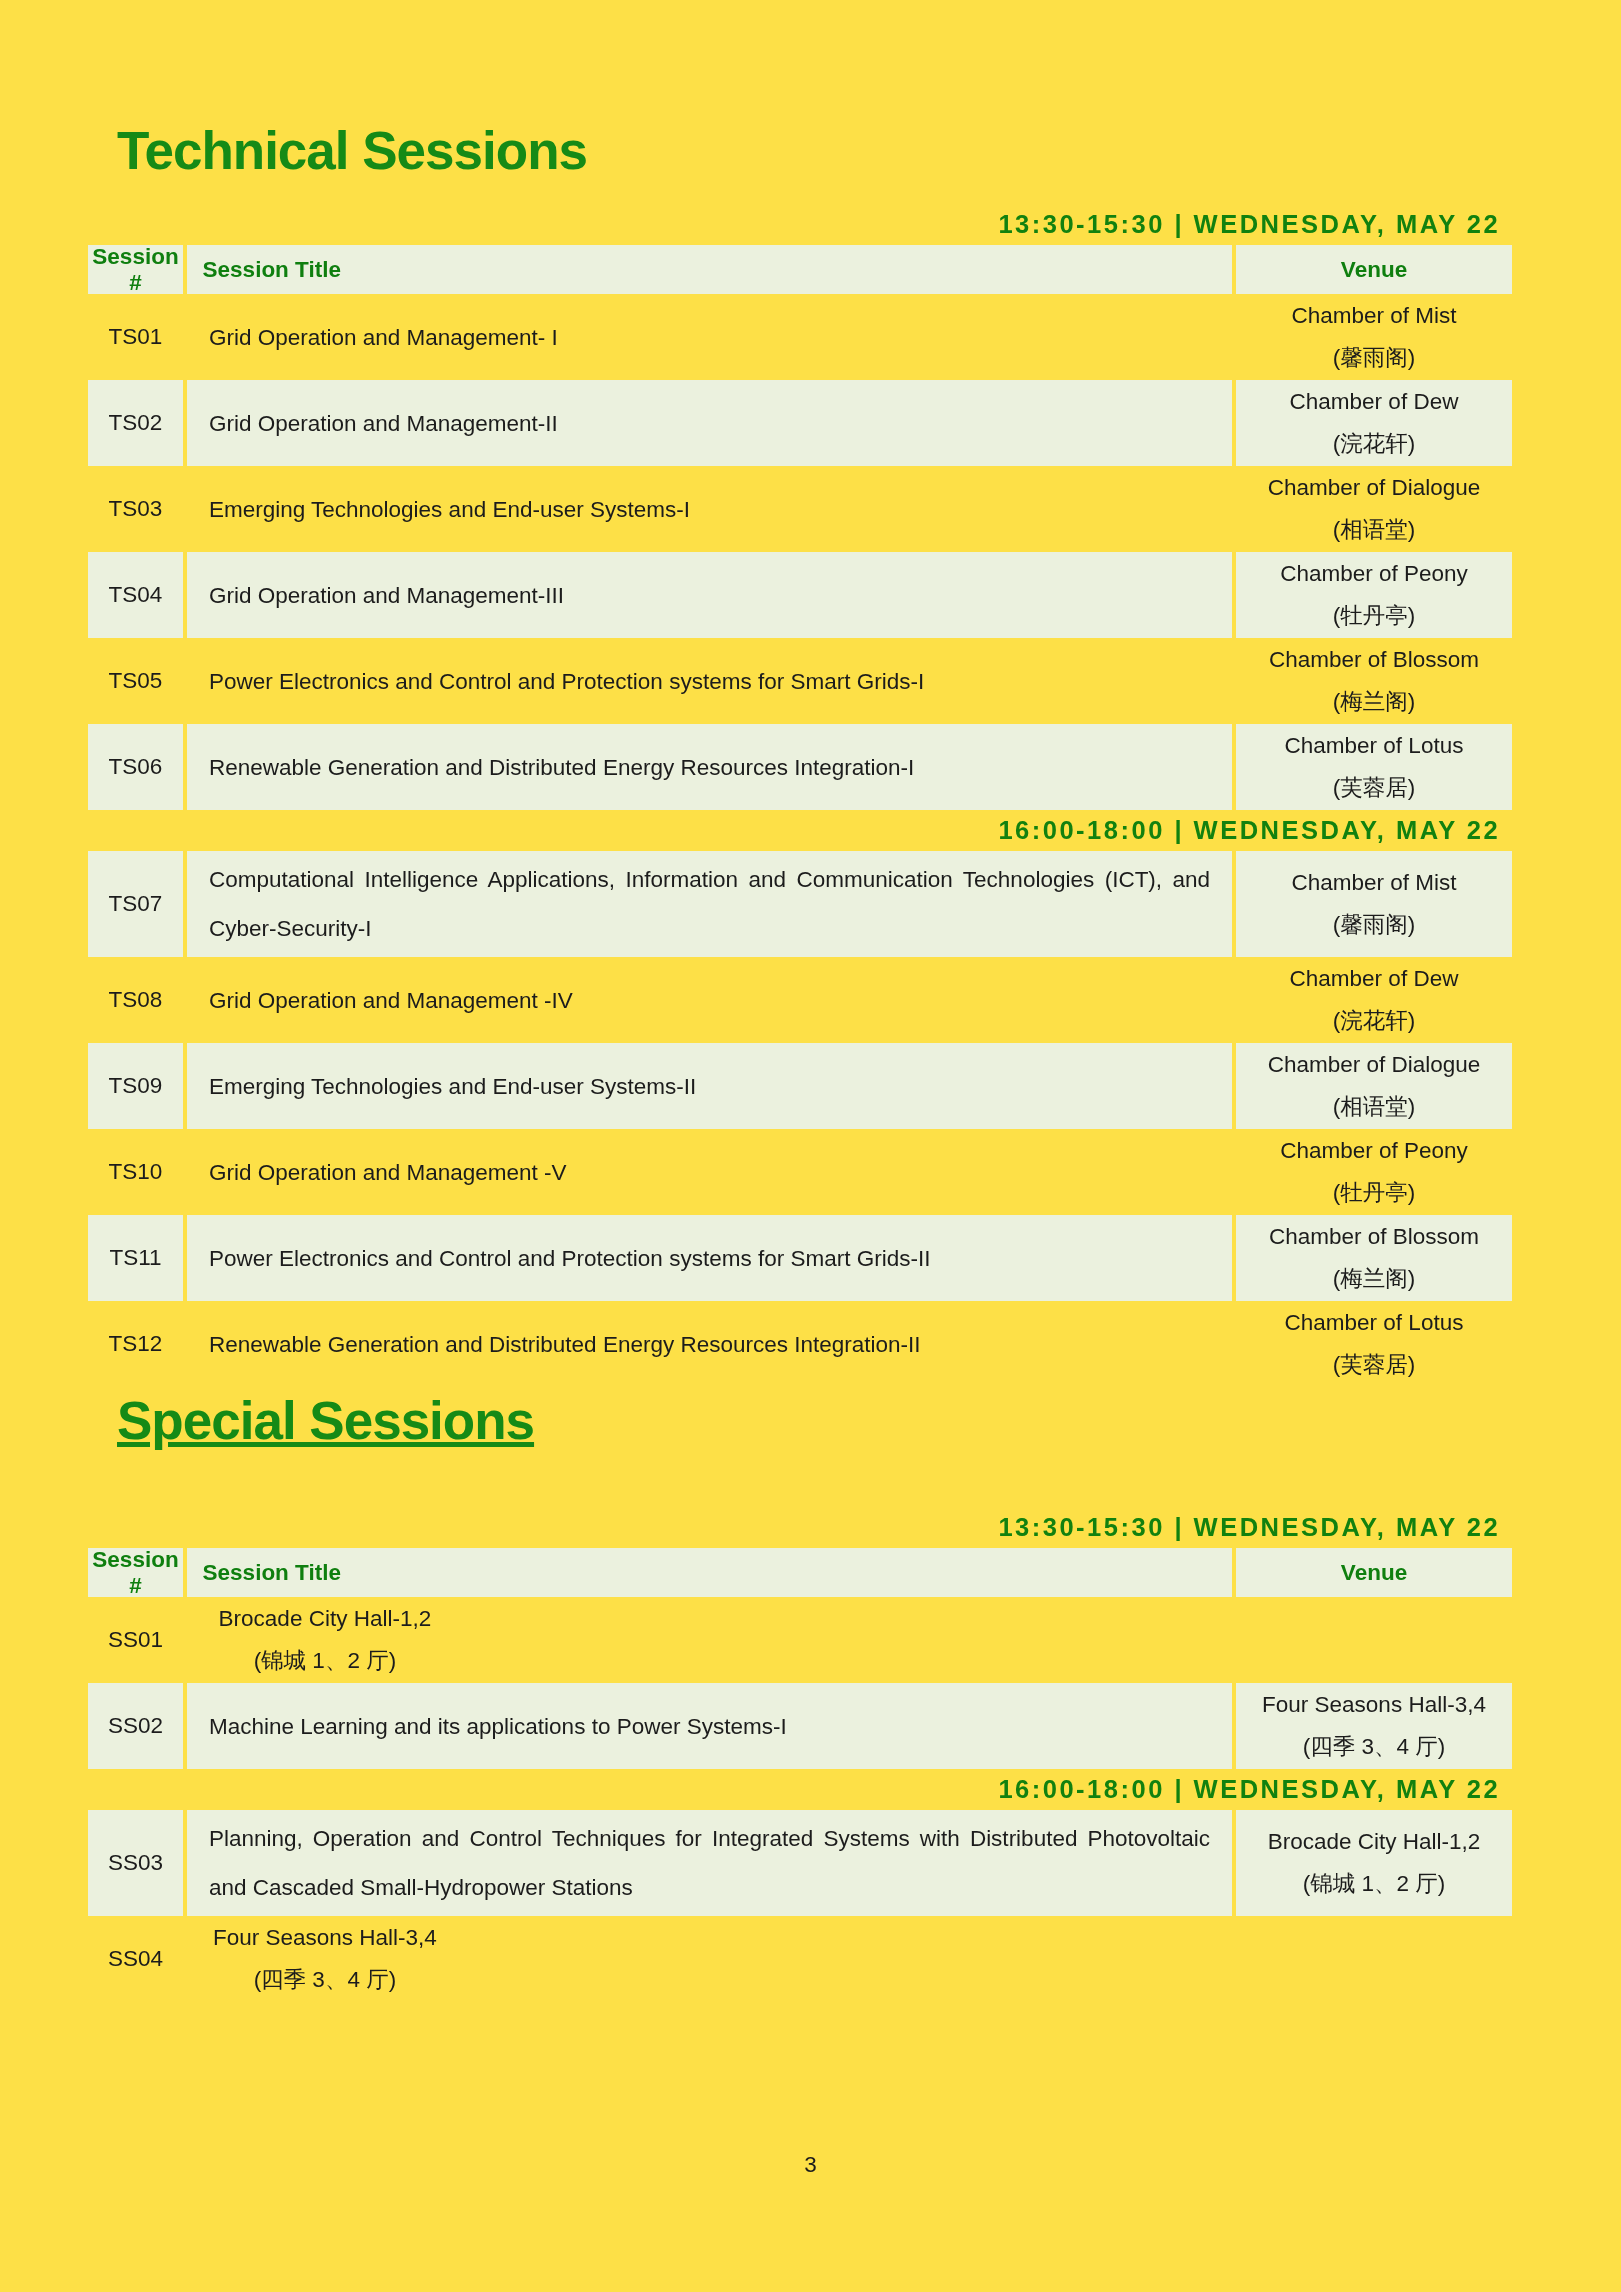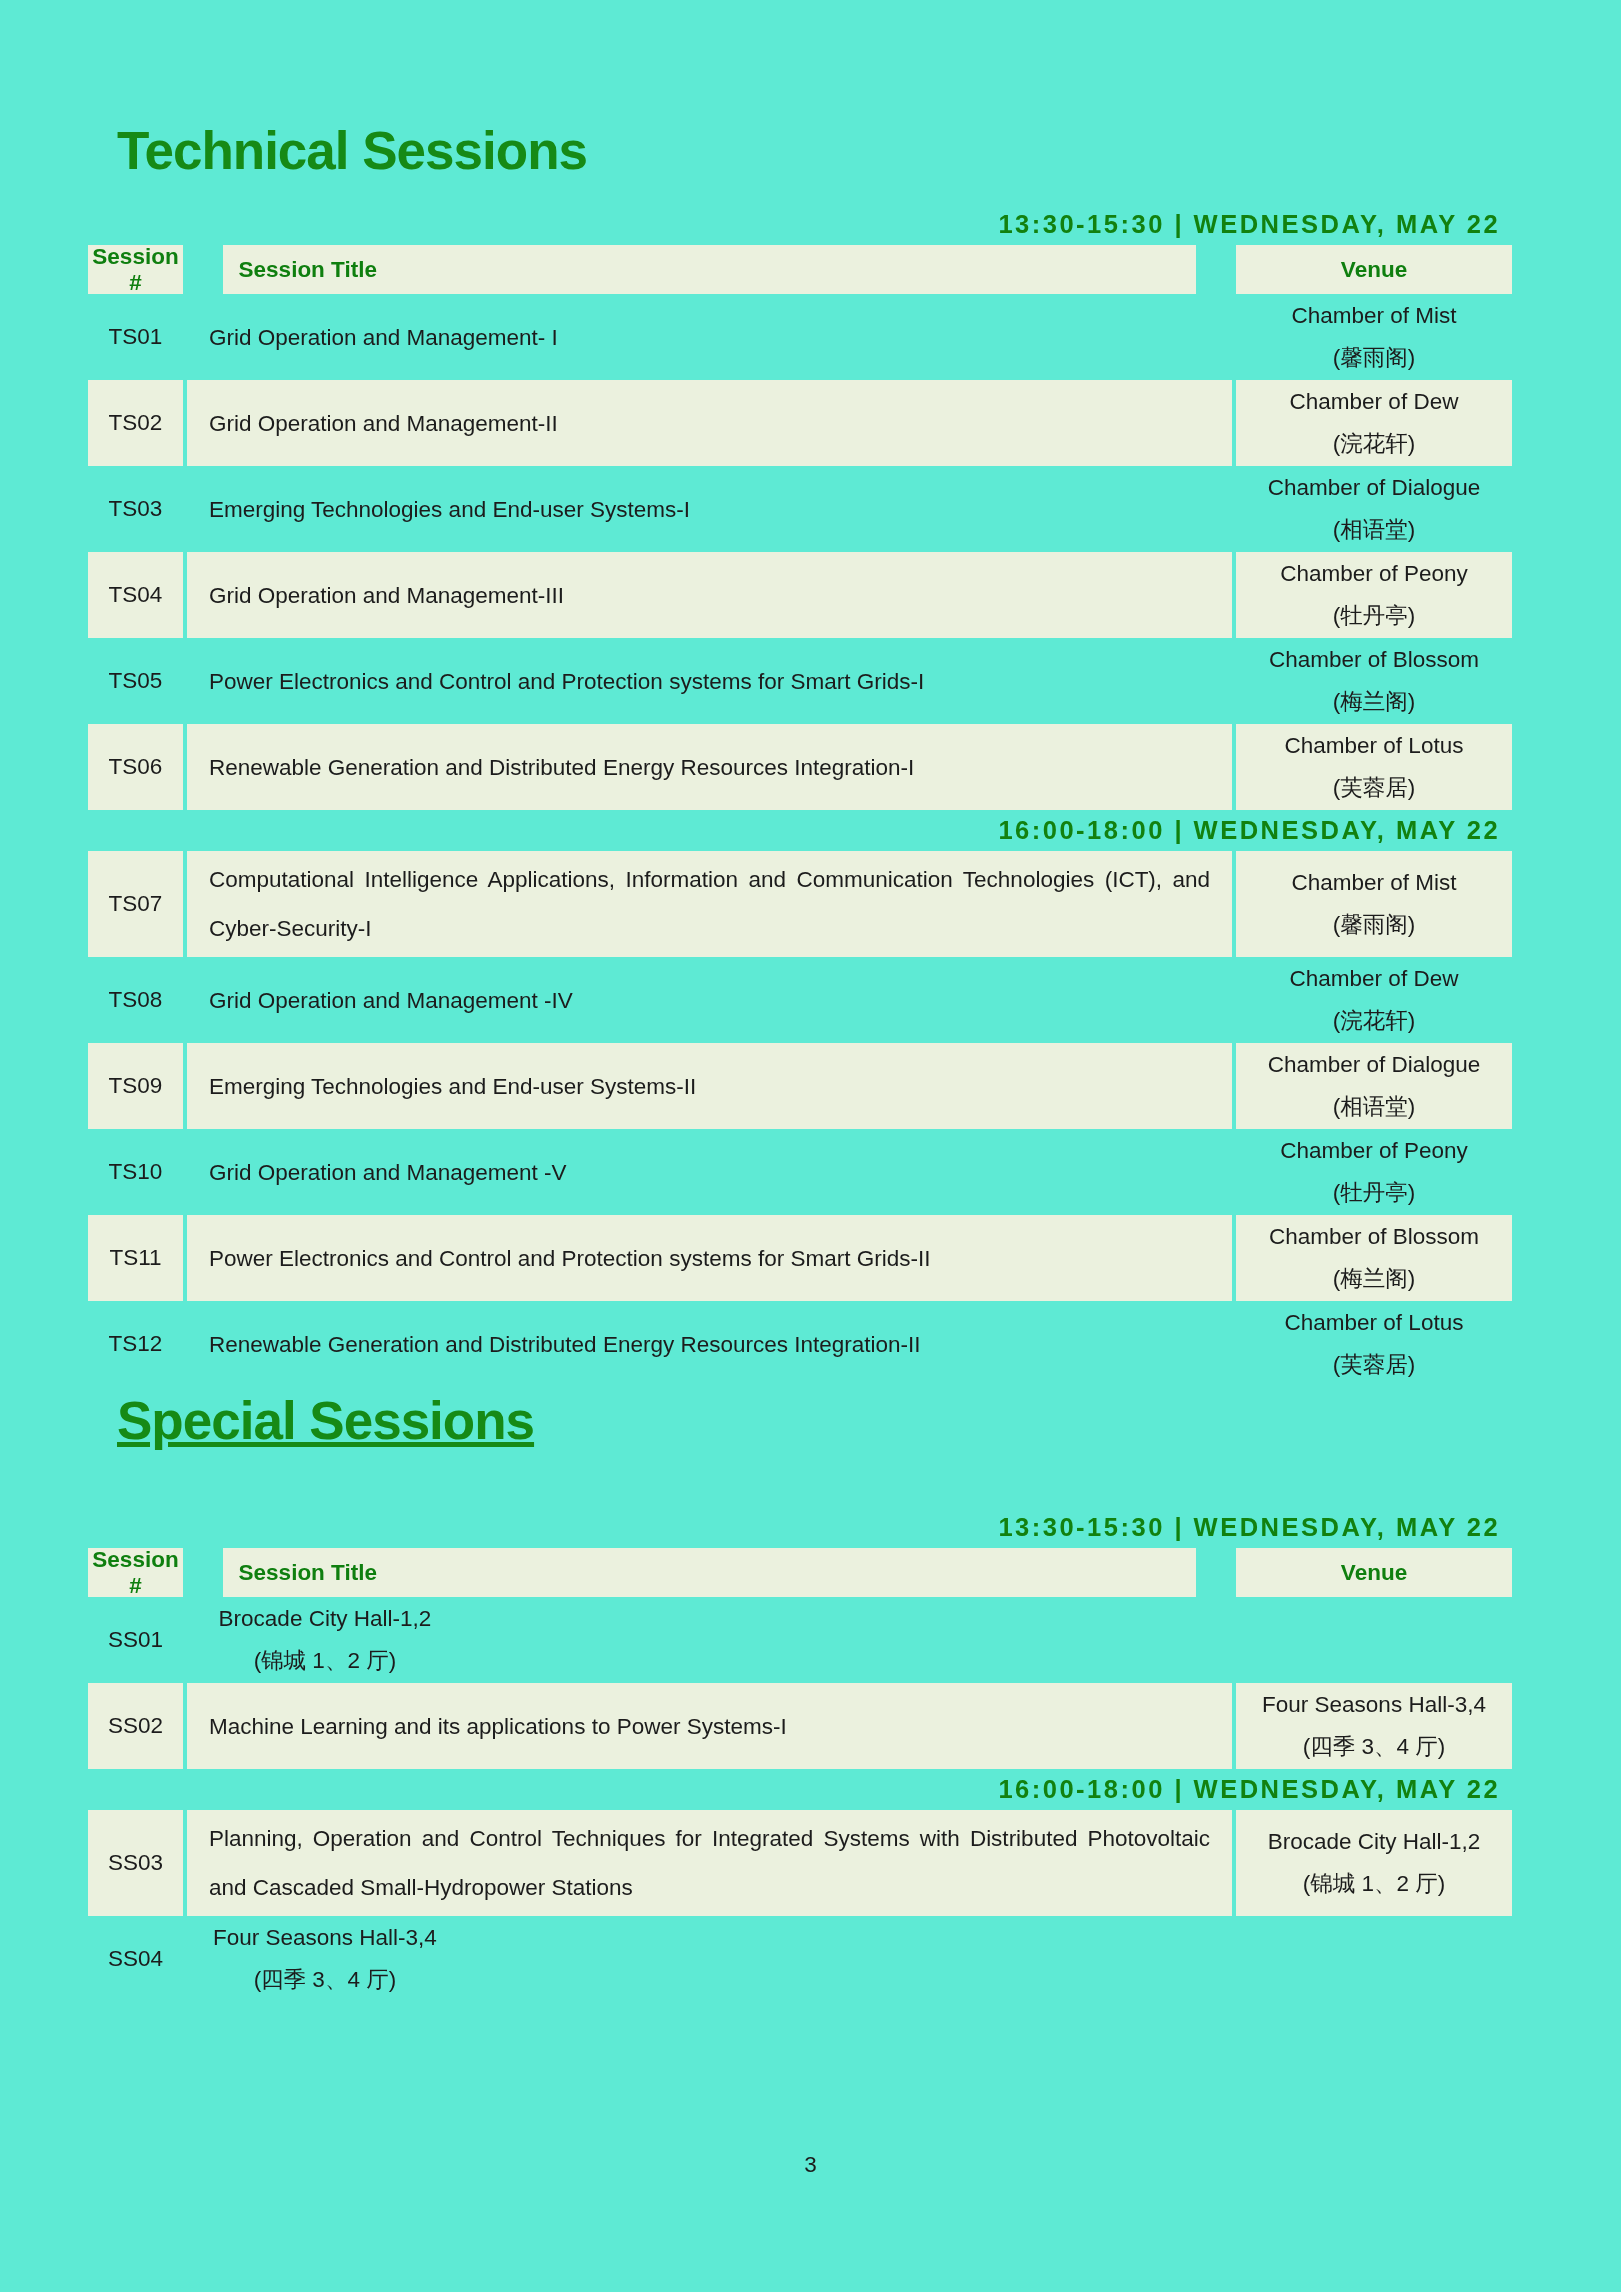--- a/index.html
+++ b/index.html
@@ -1,19 +1,19 @@
 <!DOCTYPE html>
 <html><head>
 <meta charset="utf-8">
 <style>
   html,body{margin:0;padding:0;background:#ffffff;}
   .page{
     position:relative;
     width:1621px;height:2293px;
-    background:#5eead4;
+    background:#fde047;
     font-family:"Liberation Sans",sans-serif;
     color:#1c1c1c;
     overflow:hidden;
   }
   .section-title{
     position:absolute;left:117px;
     margin:0;
     font-size:53px;font-weight:700;
     color:#168a16;
     letter-spacing:-1px;
@@ -44,21 +44,21 @@
     flex:1 1 auto;margin-right:3.9px;
     display:flex;align-items:center;
     padding:0 22px;font-size:22.5px;
   }
   .c2 .txt{width:100%;line-height:49px;}
   .c3{
     width:276px;flex:0 0 auto;
     display:flex;flex-direction:column;align-items:center;justify-content:center;
     text-align:center;font-size:22.5px;line-height:42px;
   }
-  .header-row{height:49px;gap:36px;}
+  .header-row{height:49px;}
   .header-row .cell{background:#ebf1de;color:#0f7f0f;font-weight:700;}
   .header-row .c2{padding-left:15.7px;}
   .data-row{height:86px;}
   .data-row.tall{height:106px;}
   .data-row.tall .c2 .txt{text-align:justify;}
   .data-row.shaded .cell{background:#ebf1de;}
 
   .page-number{
     position:absolute;top:2152px;left:0;width:100%;
     text-align:center;font-size:22.5px;color:#1c1c1c;

